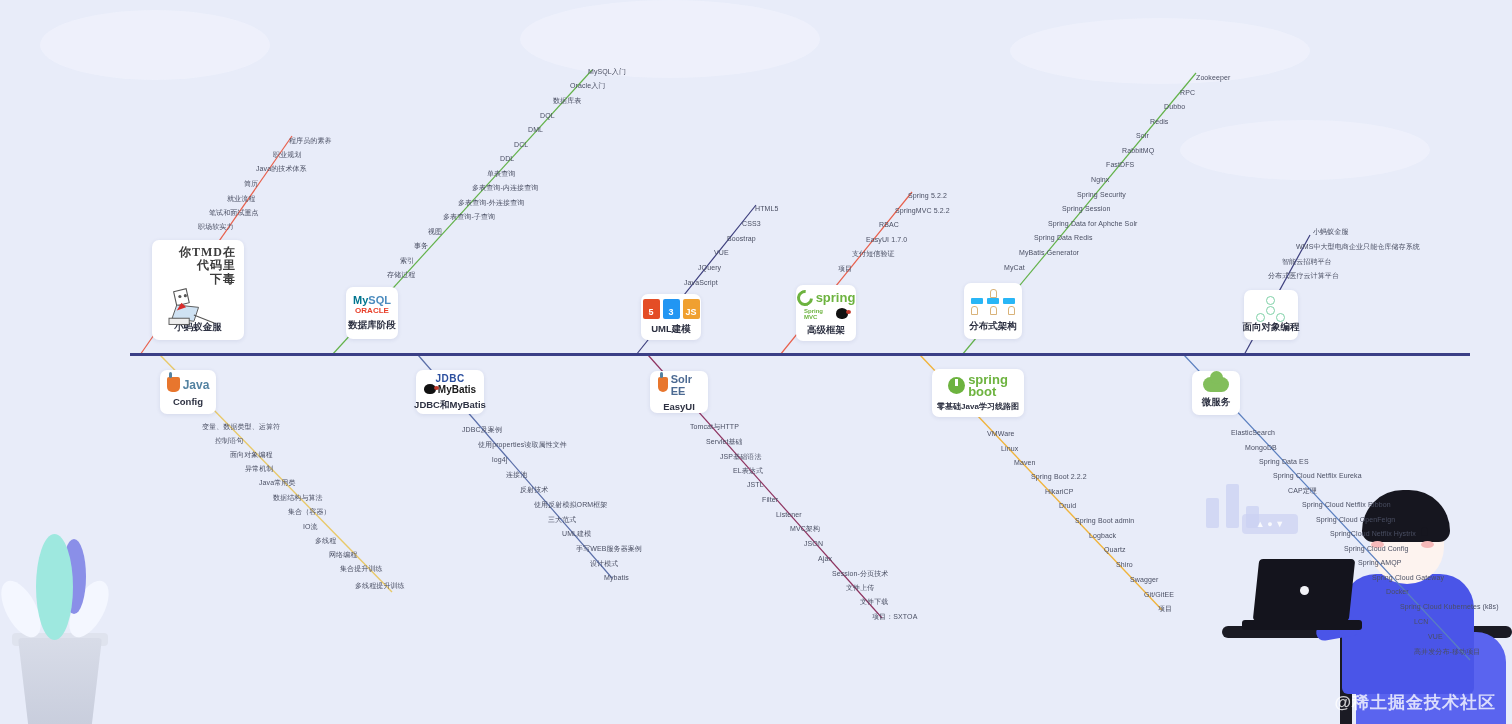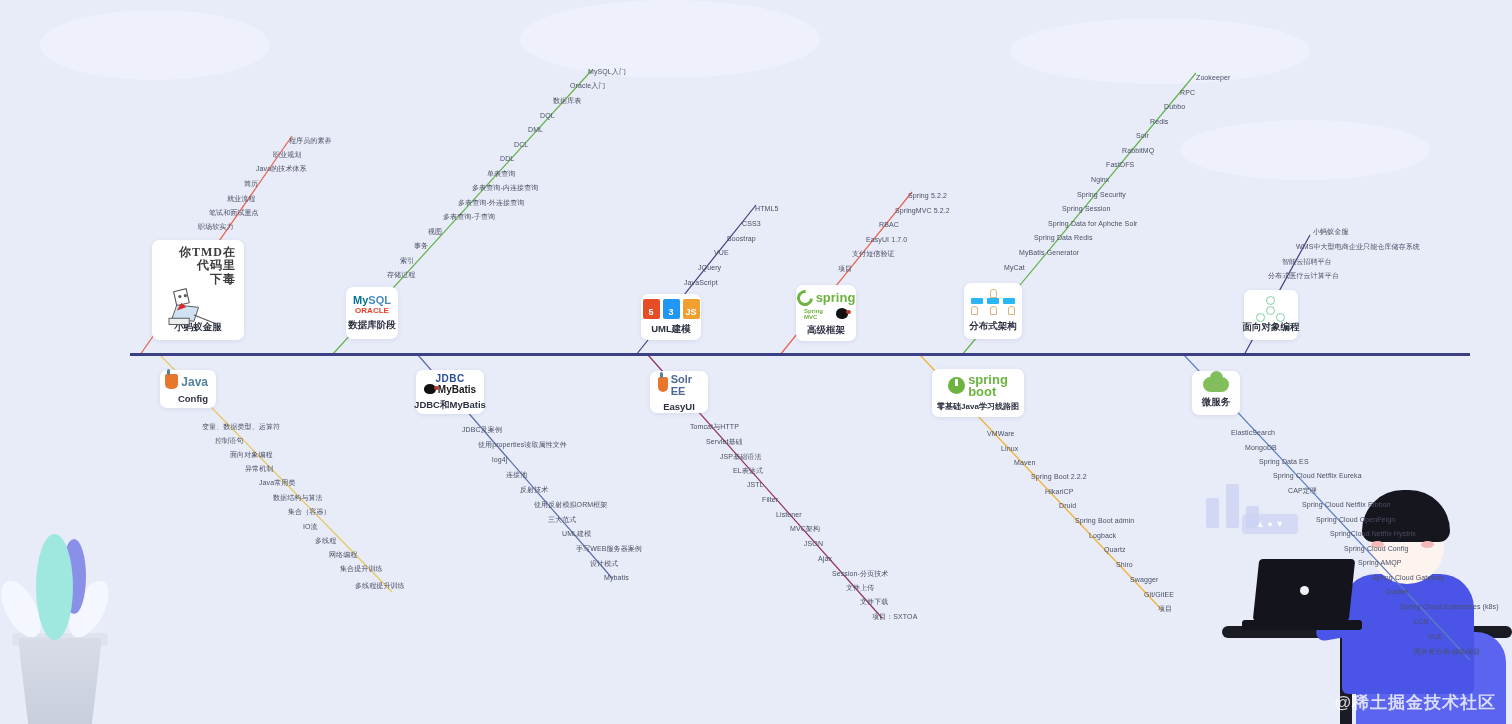--- a/index.html
+++ b/index.html
@@ -173,21 +173,21 @@
           <circle cx="29" cy="15" r="2" fill="#555"></circle>
         <path d="M18 27 L12 44 L40 48 L46 30 Z" fill="#cfe2f3" stroke="#555" stroke-width="1.2"></path>
         <path d="M24 24 L18 34 L30 30 Z" fill="#d92b2b"></path>
         <path d="M40 40 L66 50" stroke="#555" stroke-width="1.4" fill="none"></path>
         <rect x="8" y="44" width="26" height="8" fill="#eee" stroke="#555" stroke-width="1.2"></rect>
       </svg>
     </div>
     <div class="caption" style="margin-top:auto;">小蚂蚁金服</div>
   </div>
 
-  <div class="node" style="left:160px;top:370px;width:56px;height:38px;align-items:flex-end;">
+  <div class="node" style="left:160px;top:370px;width:56px;height:44px;">
     <div class="logo">
       <span class="java-cup"></span>
       <span class="txt-java">Java</span>
     </div>
     <div class="caption">Config</div>
   </div>
 
   <div class="node" style="left:346px;top:287px;width:52px;height:52px;">
     <div class="logo" style="flex-direction:column;gap:0;">
       <span class="mysql-word"><span style="color:#00758f;">My</span><span style="color:#4b8bbe;">SQL</span></span>

